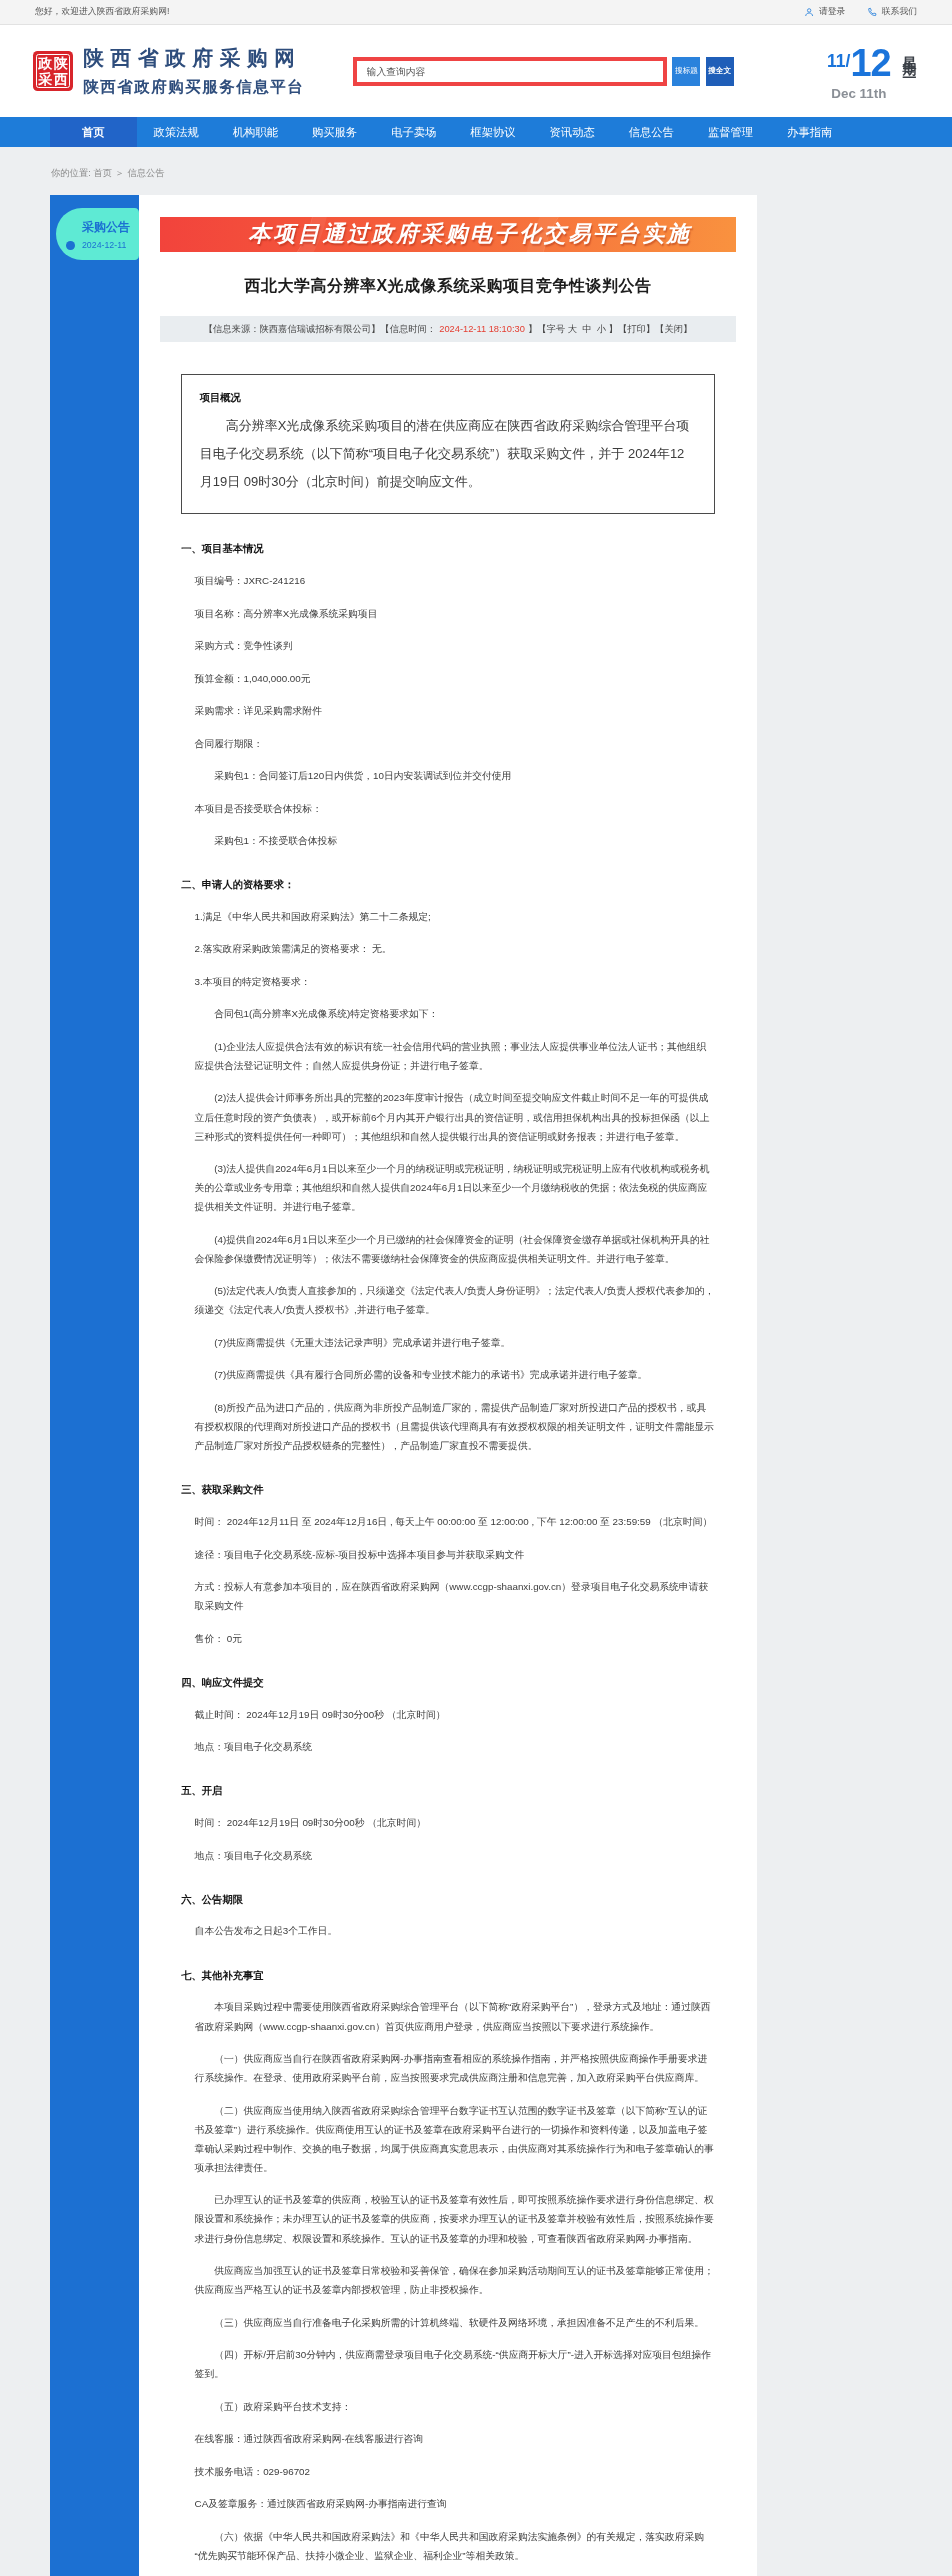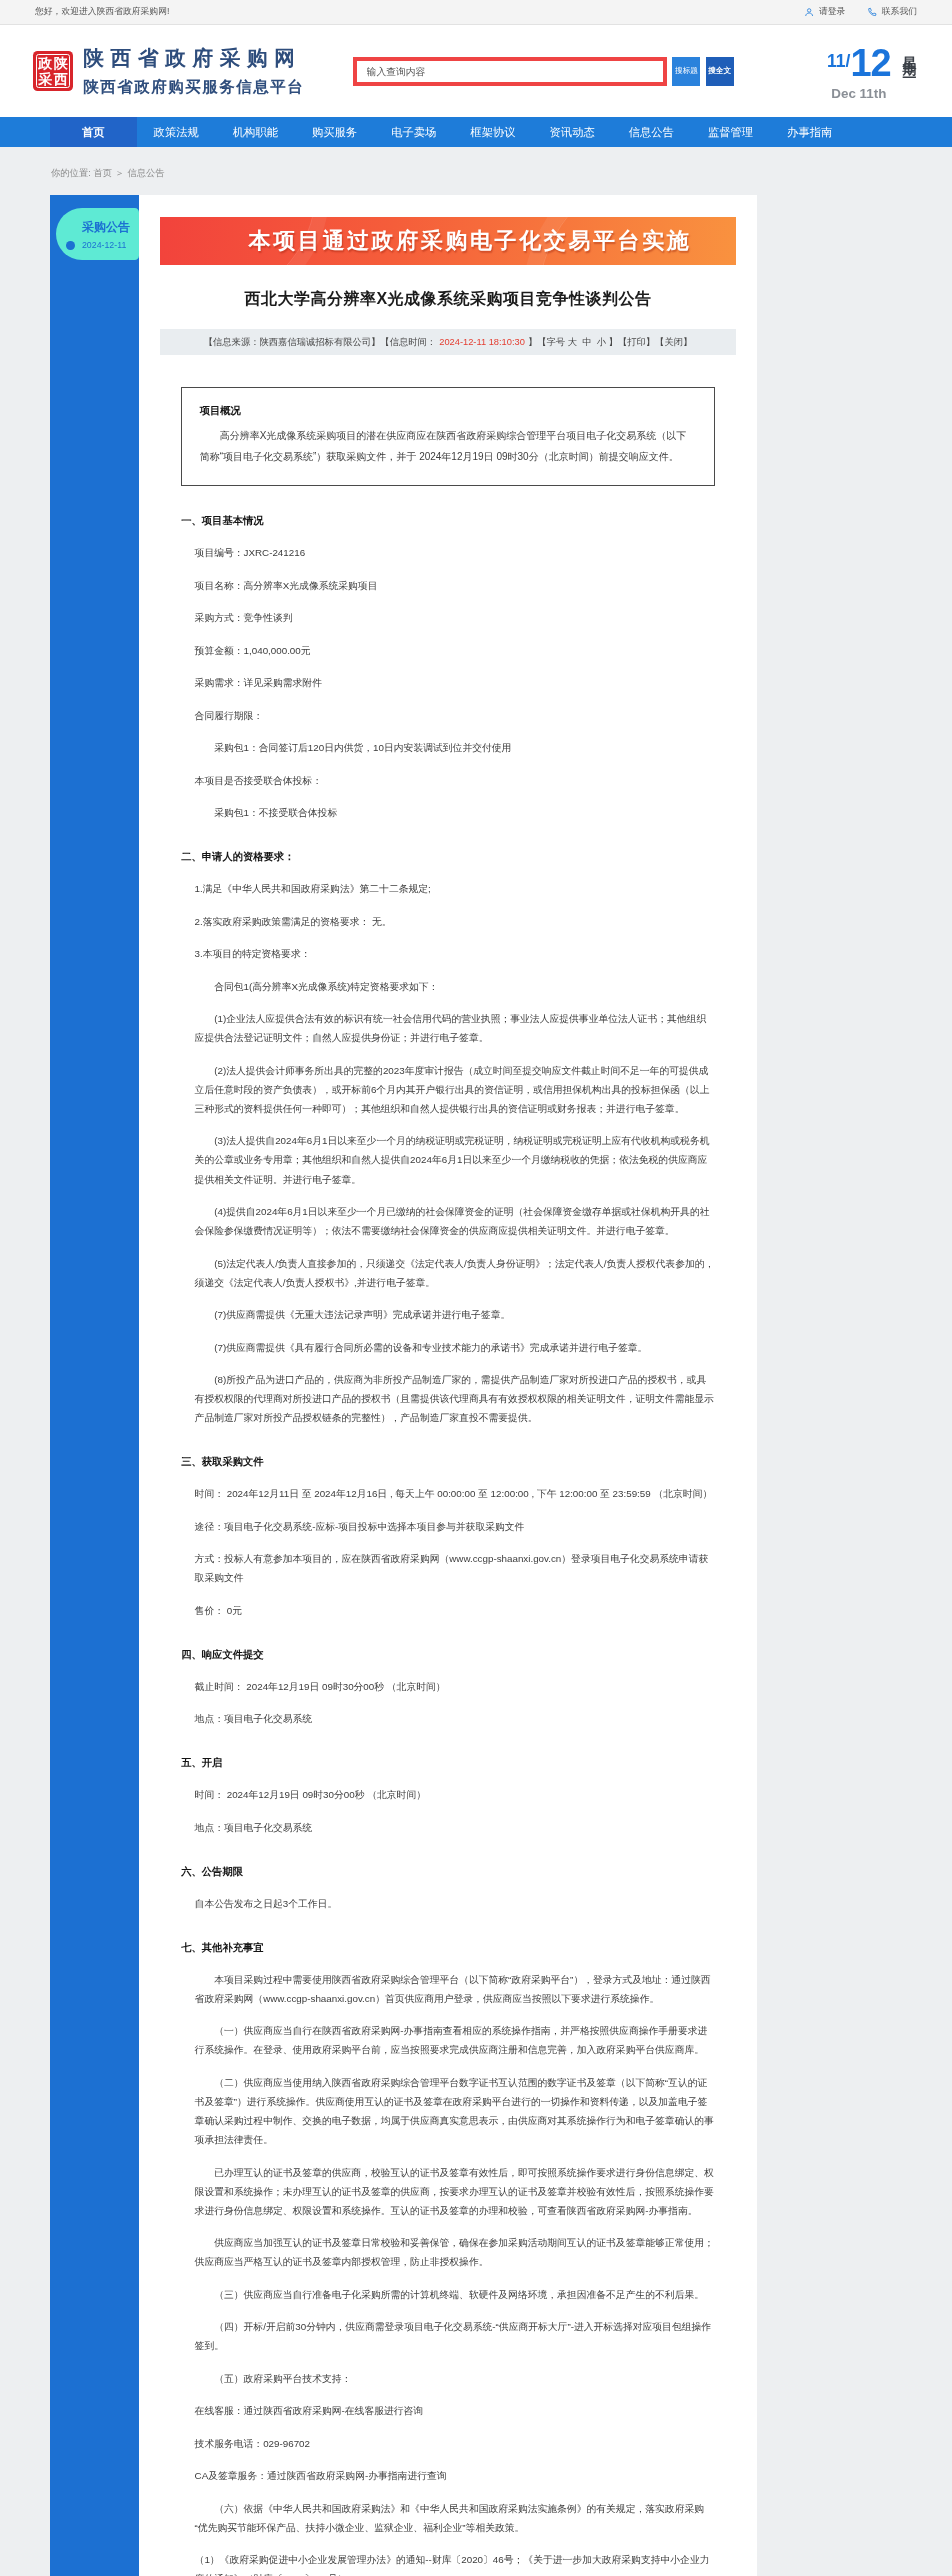--- a/index.html
+++ b/index.html
@@ -56,42 +56,42 @@
   .main { display:flex; align-items:stretch; padding-left:50px; padding-bottom:23px; }
   .strip { width:89px; background:#1c70d2; flex:none; position:relative; }
   .cat-tag { position:absolute; top:13.4px; left:6.2px; right:0; background:#5eead4; border-radius:31px 5.2px 5.2px 31px;
              padding:10.3px 4.1px 10.3px 10.3px; display:flex; align-items:flex-end; gap:6.7px; cursor:pointer; }
   .cat-dot { width:8.8px; height:8.8px; border-radius:50%; background:#1c70d2; flex:none; }
   .cat-txt .t1 { color:#1c70d2; font-size:12px; font-weight:bold; }
   .cat-txt .t2 { color:#1c70d2; font-size:8.8px; margin-top:4.1px; }
 
   .card { width:618px; background:#fff; padding:21.6px 20.6px 36px; min-height:2514px; }
 
-  .banner { position:relative; height:48px; overflow:hidden;
+  .banner { position:relative; height:35px; overflow:hidden;
             background:linear-gradient(95deg,#f2433c 0%,#f55d3a 40%,#f9923f 100%);
             display:flex; align-items:center; justify-content:center;
-            color:#fff; font-size:22px; font-weight:bold; letter-spacing:2.6px;
+            color:#fff; font-size:22px; font-weight:bold; font-style:italic; letter-spacing:2.6px;
             text-shadow:1px 1.5px 1.5px rgba(150,30,10,.4);padding-left:44px; }
   .banner::before, .banner::after { content:""; position:absolute; border:1px solid rgba(255,255,255,.14); border-radius:50%; }
   .banner::before { width:216px; height:216px; left:-62px; top:-134px; box-shadow:0 0 0 13.4px rgba(255,255,255,.07); }
   .banner::after  { width:268px; height:268px; right:-72px; bottom:-170px; box-shadow:0 0 0 15.5px rgba(255,255,255,.07); }
 
   .art-title { text-align:center; font-size:16px; font-weight:bold; color:#1c1c1c; margin:24px 0 19.6px; letter-spacing:0.5px; }
 
   .meta { background:#e9edf0; height:26px; display:flex; align-items:center; justify-content:center;
           font-size:9.3px; color:#474747; flex-wrap:nowrap; }
   .meta .red { color:#e43d30; margin:0 3.1px; }
   .meta .m-click { cursor:pointer; }
   .meta .fs { cursor:pointer; margin:0 2.6px; }
 
   
   .doc { padding:15.5px 21.6px 0; }
   .ov-box { border:0.5px solid #4a4a4a; padding:9.3px 17.5px 17.5px; margin:16.5px 0 7.2px; }
   .ov-h { font-size:10.3px; font-weight:bold; color:#141414; margin:6.2px 0 3.1px; }
-  .ov-p { font-size:10px; line-height:2.15; color:#3c3c3c; text-indent:2em; margin:7.2px 0 0; }
+  .ov-p { font-size:13px; line-height:2.15; color:#3c3c3c; text-indent:2em; margin:7.2px 0 0; }
 
   .sec-h { font-size:10.3px; font-weight:bold; color:#141414; margin:27px 0 4.1px; line-height:1.6; }
   .para  { font-size:9.8px; line-height:1.95; color:#3c3c3c; margin:13.4px 0; padding-left:13.4px; }
   .para.ind { text-indent:2em; }
 </style>
 </head>
 <body>
 
 <div class="topbar">
   <span>您好，欢迎进入陕西省政府采购网!</span>

